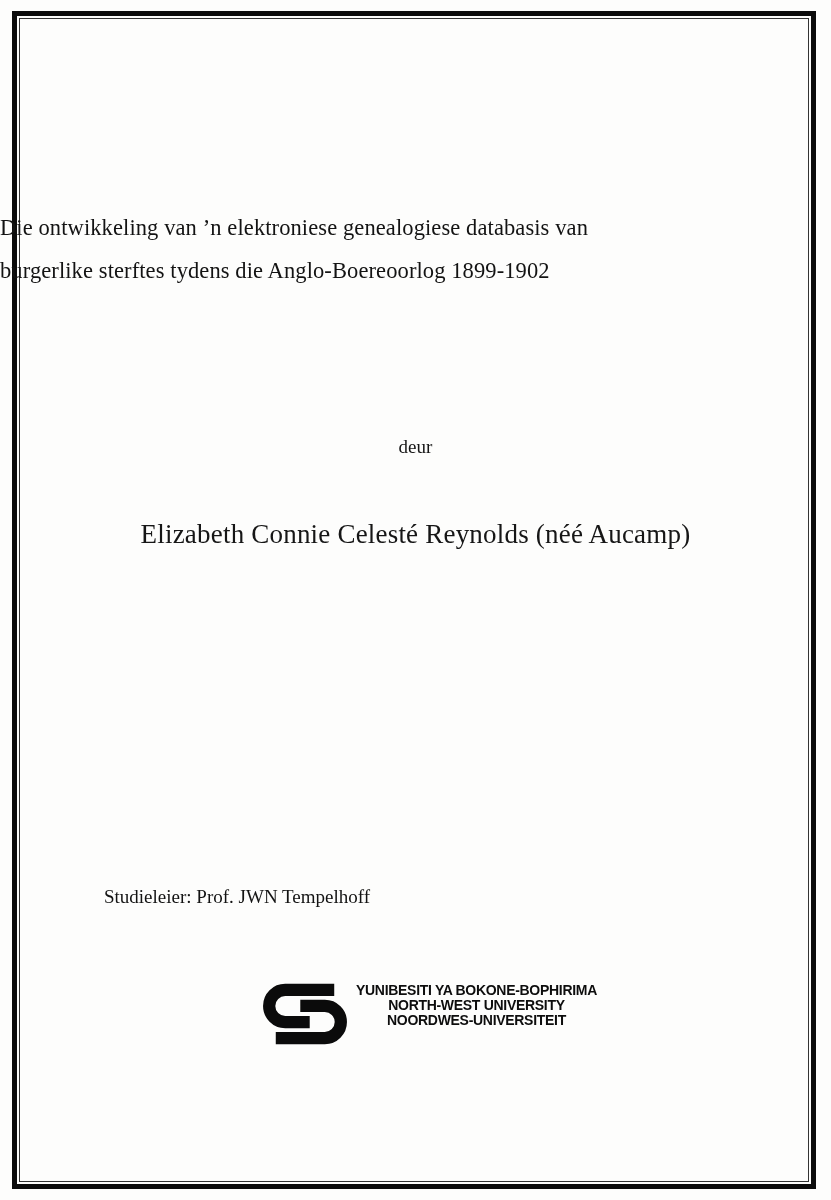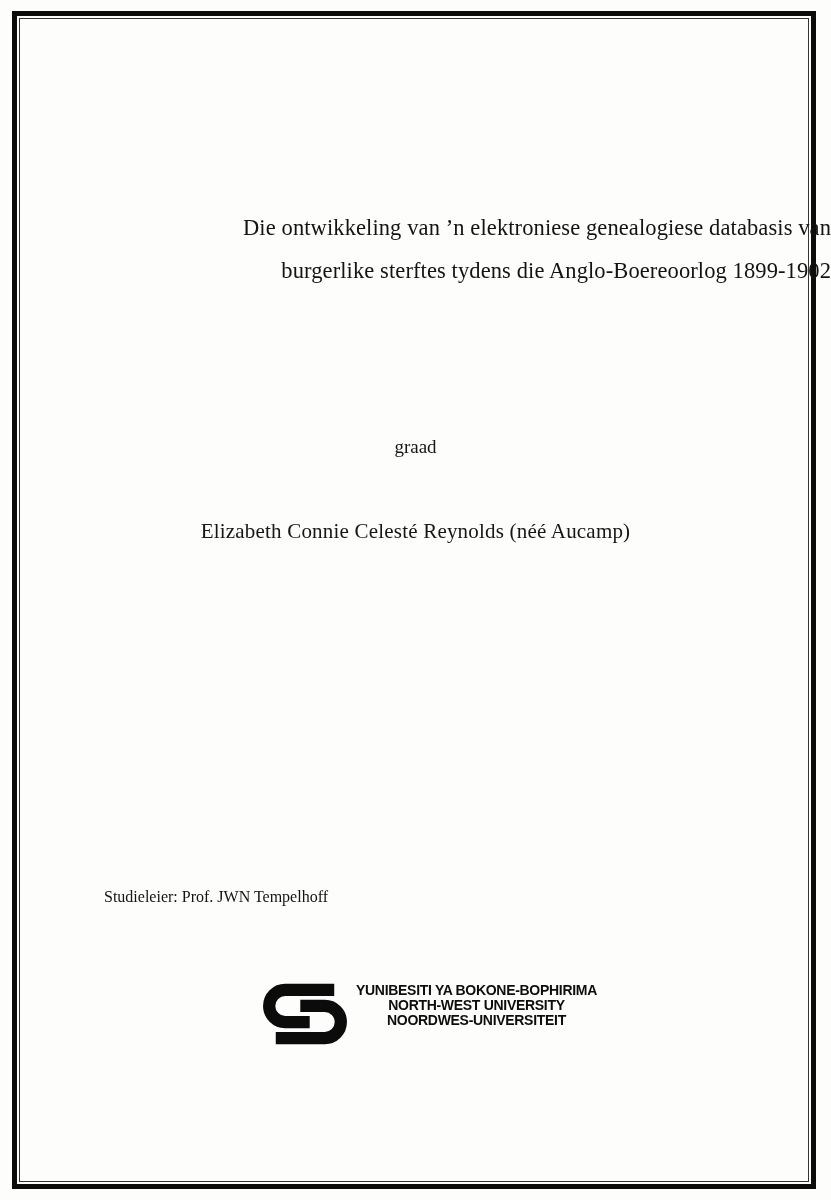--- a/index.html
+++ b/index.html
@@ -30,41 +30,41 @@
   .frame-inner {
     position: absolute;
     inset: 2px;
     border: 1px solid #343434;
   }
   .title-block {
     position: absolute;
     top: 206px;
     left: 0;
     right: 0;
-    text-align: right;
+    text-align: left;
     font-size: 22.5px;
     line-height: 43px;
     letter-spacing: 0.1px;
     color: #131313;
   }
   .byline {
     position: absolute;
     top: 436px;
     left: 0;
     right: 0;
     text-align: center;
     font-size: 19px;
   }
   .author {
     position: absolute;
     top: 519px;
     left: 0;
     right: 0;
     text-align: center;
-    font-size: 21px;
+    font-size: 27px;
     letter-spacing: 0.2px;
   }
   .statement {
     position: absolute;
     top: 661px;
     left: 104px;
     width: 632px;
     font-size: 18px;
     line-height: 22.5px;
     color: #151515;
@@ -73,21 +73,21 @@
     text-align: justify;
     text-align-last: justify;
   }
   .statement .italic {
     font-style: italic;
   }
   .supervisor-block {
     position: absolute;
     top: 885px;
     left: 104px;
-    font-size: 16px;
+    font-size: 19px;
     line-height: 24.5px;
     color: #131313;
   }
   .logo {
     position: absolute;
     top: 981px;
     left: 257px;
     display: flex;
     align-items: flex-start;
   }
@@ -116,21 +116,21 @@
 
   <div class="frame">
     <div class="frame-inner"></div>
   </div>
 
   <div class="title-block">
     <div>Die ontwikkeling van ’n elektroniese genealogiese databasis van</div>
     <div>burgerlike sterftes tydens die Anglo-Boereoorlog 1899-1902</div>
   </div>
 
-  <div class="byline">graad</div>
+  <div class="byline">deur</div>
 
   <div class="author">Elizabeth Connie Celesté Reynolds (néé Aucamp)</div>
 
 
   <div class="supervisor-block">
     <div>Studieleier: Prof. JWN Tempelhoff</div>
   </div>
 
   <div class="logo">
     <svg class="logo-mark" viewBox="0 0 100 70" xmlns="http://www.w3.org/2000/svg" aria-hidden="true">

